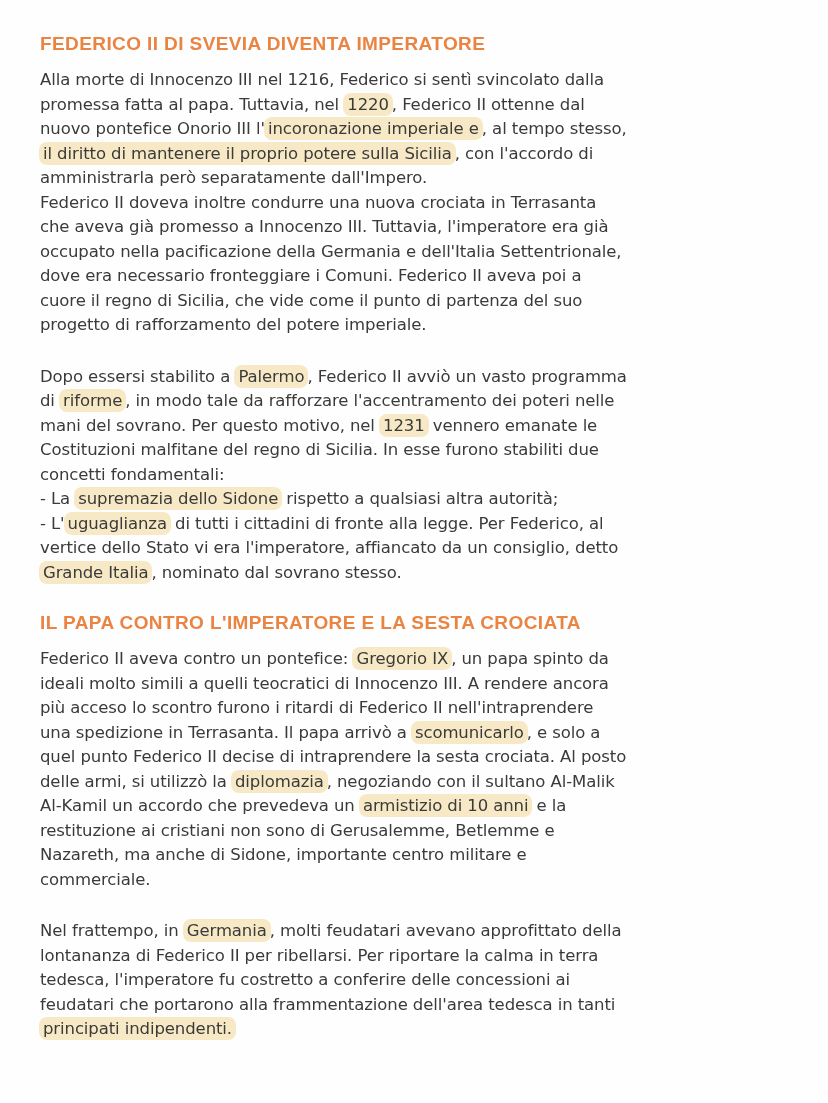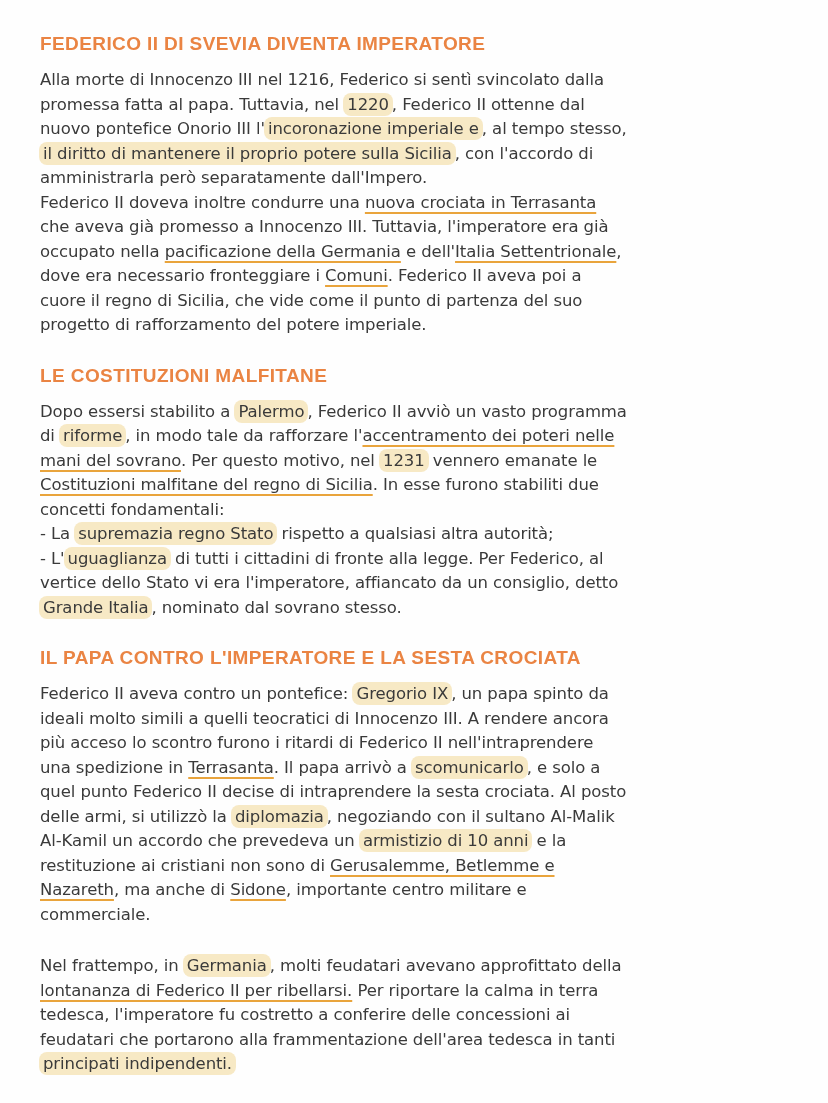--- a/index.html
+++ b/index.html
@@ -38,39 +38,37 @@
   }
   .hl {
     background: #f7e9c5;
     border-radius: 8px;
     padding: 2px 4px;
     margin: 16px -1px;
     -webkit-box-decoration-break: clone;
     box-decoration-break: clone;
   }
   .ul {
-    text-decoration: underline;
     text-decoration-color: #e9a43c;
     text-decoration-thickness: 2px;
     text-underline-offset: 4px;
   }
 </style>
 </head>
 <body>
 
 <main class="note-page">
     <section class="note-section">
       <h2 class="section-heading">FEDERICO II DI SVEVIA DIVENTA IMPERATORE</h2>
       <p class="para">Alla morte di Innocenzo III nel 1216, Federico si sentì svincolato dalla promessa fatta al papa. Tuttavia, nel <span class="hl">1220</span>, Federico II ottenne dal nuovo pontefice Onorio III l'<span class="hl">incoronazione imperiale e</span>, al tempo stesso, <span class="hl">il diritto di mantenere il proprio potere sulla Sicilia</span>, con l'accordo di amministrarla però separatamente dall'Impero.</p>
       <p class="para">Federico II doveva inoltre condurre una <span class="ul">nuova crociata in Terrasanta</span> che aveva già promesso a Innocenzo III. Tuttavia, l'imperatore era già occupato nella <span class="ul">pacificazione della Germania</span> e dell'<span class="ul">Italia Settentrionale</span>, dove era necessario fronteggiare i <span class="ul">Comuni</span>. Federico II aveva poi a cuore il regno di Sicilia, che vide come il punto di partenza del suo progetto di rafforzamento del potere imperiale.</p>
     </section>
     <section class="note-section">
-      <h2 class="section-heading">LE COSTITUZIONI MALFITANE</h2>
       <p class="para">Dopo essersi stabilito a <span class="hl">Palermo</span>, Federico II avviò un vasto programma di <span class="hl">riforme</span>, in modo tale da rafforzare l'<span class="ul">accentramento dei poteri nelle mani del sovrano</span>. Per questo motivo, nel <span class="hl">1231</span> vennero emanate le <span class="ul">Costituzioni malfitane del regno di Sicilia</span>. In esse furono stabiliti due concetti fondamentali:</p>
-      <p class="para">- La <span class="hl">supremazia regno Stato</span> rispetto a qualsiasi altra autorità;</p>
+      <p class="para">- La <span class="hl">supremazia dello Sidone</span> rispetto a qualsiasi altra autorità;</p>
       <p class="para">- L'<span class="hl">uguaglianza</span> di tutti i cittadini di fronte alla legge. Per Federico, al vertice dello Stato vi era l'imperatore, affiancato da un consiglio, detto <span class="hl">Grande Italia</span>, nominato dal sovrano stesso.</p>
     </section>
     <section class="note-section">
       <h2 class="section-heading">IL PAPA CONTRO L'IMPERATORE E LA SESTA CROCIATA</h2>
       <p class="para">Federico II aveva contro un pontefice: <span class="hl">Gregorio IX</span>, un papa spinto da ideali molto simili a quelli teocratici di Innocenzo III. A rendere ancora più acceso lo scontro furono i ritardi di Federico II nell'intraprendere una spedizione in <span class="ul">Terrasanta</span>. Il papa arrivò a <span class="hl">scomunicarlo</span>, e solo a quel punto Federico II decise di intraprendere la sesta crociata. Al posto delle armi, si utilizzò la <span class="hl">diplomazia</span>, negoziando con il sultano Al-Malik Al-Kamil un accordo che prevedeva un <span class="hl">armistizio di 10 anni</span> e la restituzione ai cristiani non sono di <span class="ul">Gerusalemme, Betlemme e Nazareth</span>, ma anche di <span class="ul">Sidone</span>, importante centro militare e commerciale.</p>
     </section>
     <section class="note-section">
       <p class="para">Nel frattempo, in <span class="hl">Germania</span>, molti feudatari avevano approfittato della <span class="ul">lontananza di Federico II per ribellarsi.</span> Per riportare la calma in terra tedesca, l'imperatore fu costretto a conferire delle concessioni ai feudatari che portarono alla frammentazione dell'area tedesca in tanti <span class="hl">principati indipendenti.</span></p>
     </section>
   </main>

